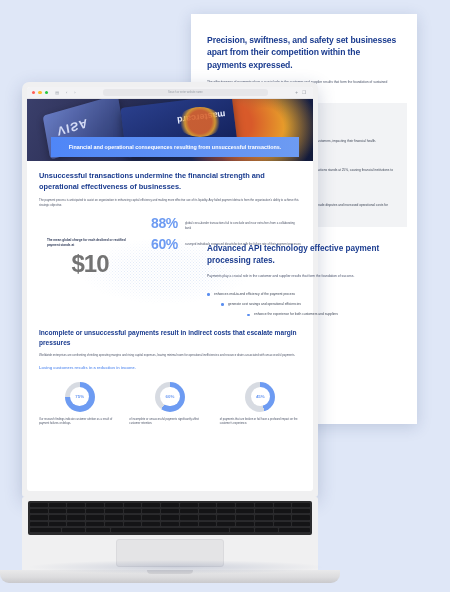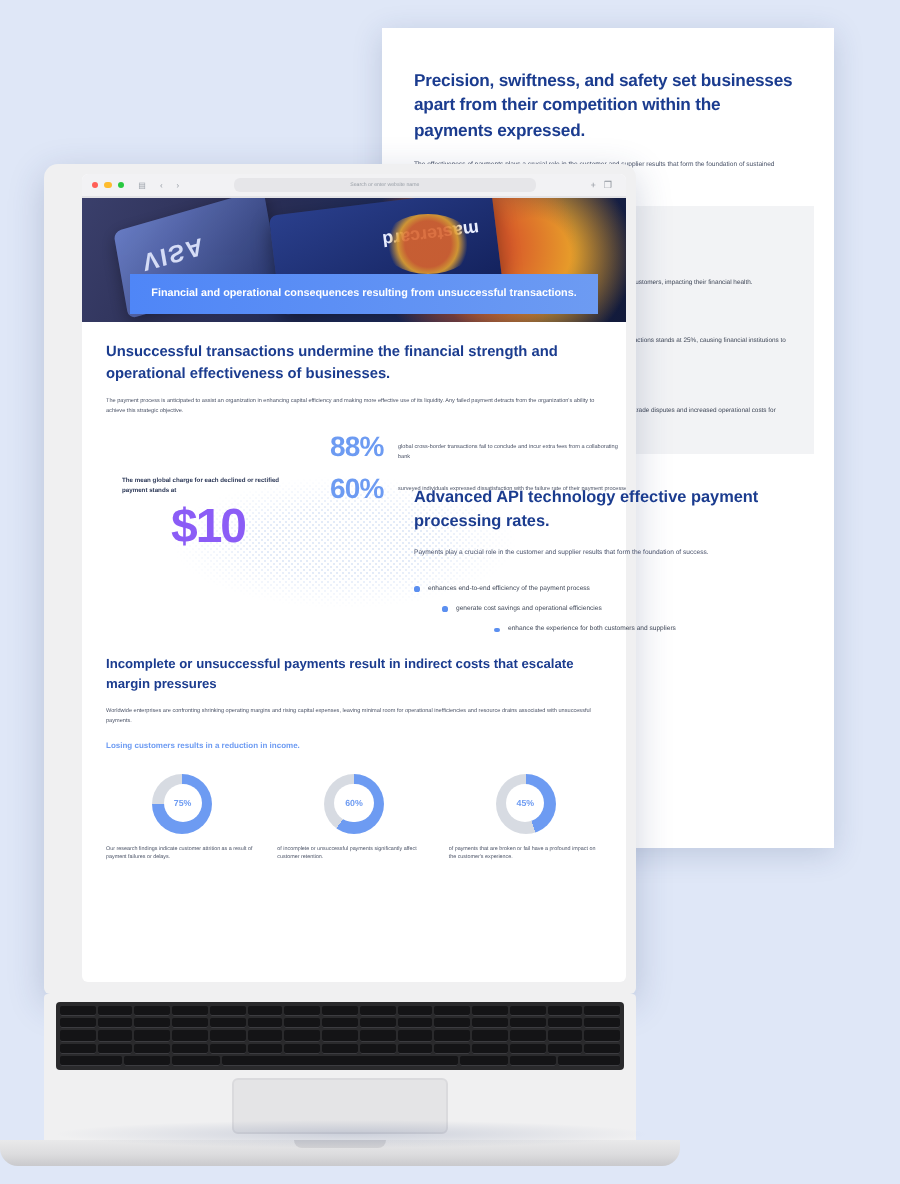--- a/index.html
+++ b/index.html
@@ -60,21 +60,21 @@
   .bd-h2{ font-size:8.2px;font-weight:bold;color:#1b3c8f;line-height:1.45;position:relative;z-index:1;}
   .bd-p{ font-size:3.3px;color:#47506a;line-height:1.7;margin-top:7px;position:relative;z-index:1;}
   .bd-bullets{ margin-top:12px; position:relative; z-index:1;}
   .bd-bullets li{ list-style:none; font-size:3.3px;color:#3f4757;line-height:1.6;margin-bottom:5px;position:relative;padding-left:7px;}
   .bd-bullets li:before{content:"";position:absolute;left:0;top:1.4px;width:2.6px;height:2.6px;border-radius:50%;background:#5b8ff0;}
   .lvl1{ margin-left:0px; } .lvl2{ margin-left:14px; } .lvl3{ margin-left:40px; }
 
   
   .laptop{ position:absolute; left:22px; top:82px; width:296px; }
   .lid{
-    background:#f0f0f1; border-radius:7px 7px 3px 3px; padding:5px 5px 6px 19px;
+    background:#f0f0f1; border-radius:7px 7px 3px 3px; padding:5px 5px 6px 5px;
     box-shadow:0 5px 18px rgba(40,60,110,.22);
   }
   .screen{ background:#fff; border-radius:3px; overflow:hidden; height:404px; position:relative;}
   .chrome{
     height:12px; background:#f2f2f4; display:flex; align-items:center;
     padding:0 5px; gap:3px; border-bottom:1px solid #e3e3e6;
   }
   .dot{width:3.4px;height:3.4px;border-radius:50%;}
   .d1{background:#ff5f57;} .d2{background:#febc2e;} .d3{background:#28c840;}
   .chr-ico{ font-size:4px; color:#9aa0a8; margin-left:4px; }
@@ -134,21 +134,21 @@
     background-image:
       radial-gradient(circle, #c9d8f2 0.6px, rgba(255,255,255,0) 0.7px),
       radial-gradient(circle, #c9d8f2 0.6px, rgba(255,255,255,0) 0.7px);
     background-size:3px 3px, 3px 3px;
     background-position:0 0, 1.5px 1.5px;
     -webkit-mask-image:radial-gradient(ellipse 120px 46px at 48% 52%, #000 35%, transparent 72%);
     mask-image:radial-gradient(ellipse 120px 46px at 48% 52%, #000 35%, transparent 72%);
   }
   .left-stat{ position:absolute; left:8px; top:22px; width:86px; }
   .left-stat .lbl{ font-size:3.1px; font-weight:bold; color:#2b3756; line-height:1.6; }
-  .left-stat .big{ font-size:24px; font-weight:bold; color:#8b5cf6; line-height:1; margin-top:4px; letter-spacing:-1px; text-align:center;}
+  .left-stat .big{ font-size:24px; font-weight:bold; color:#737373; line-height:1; margin-top:4px; letter-spacing:-1px; text-align:center;}
   .right-stats{ position:absolute; left:112px; top:0px; width:150px; }
   .rs{ margin-bottom:6px; }
   .rs .num{ font-size:14px; font-weight:bold; color:#6d9bf2; line-height:1; letter-spacing:-.4px;}
   .rs .txt{ font-size:2.8px; color:#4d5568; line-height:1.7; margin-top:3px; padding-left:34px; margin-top:-9px;}
 
   .h2{ font-size:6.6px; font-weight:bold; color:#1b3c8f; line-height:1.5; margin-top:6px;}
   .p-body{ font-size:2.8px; color:#4d5568; line-height:1.75; margin-top:5px;}
   .lead{ font-size:4px; font-weight:bold; color:#6d9bf2; margin-top:7px;}
 
   .donuts{ display:flex; gap:9px; margin-top:12px; }

